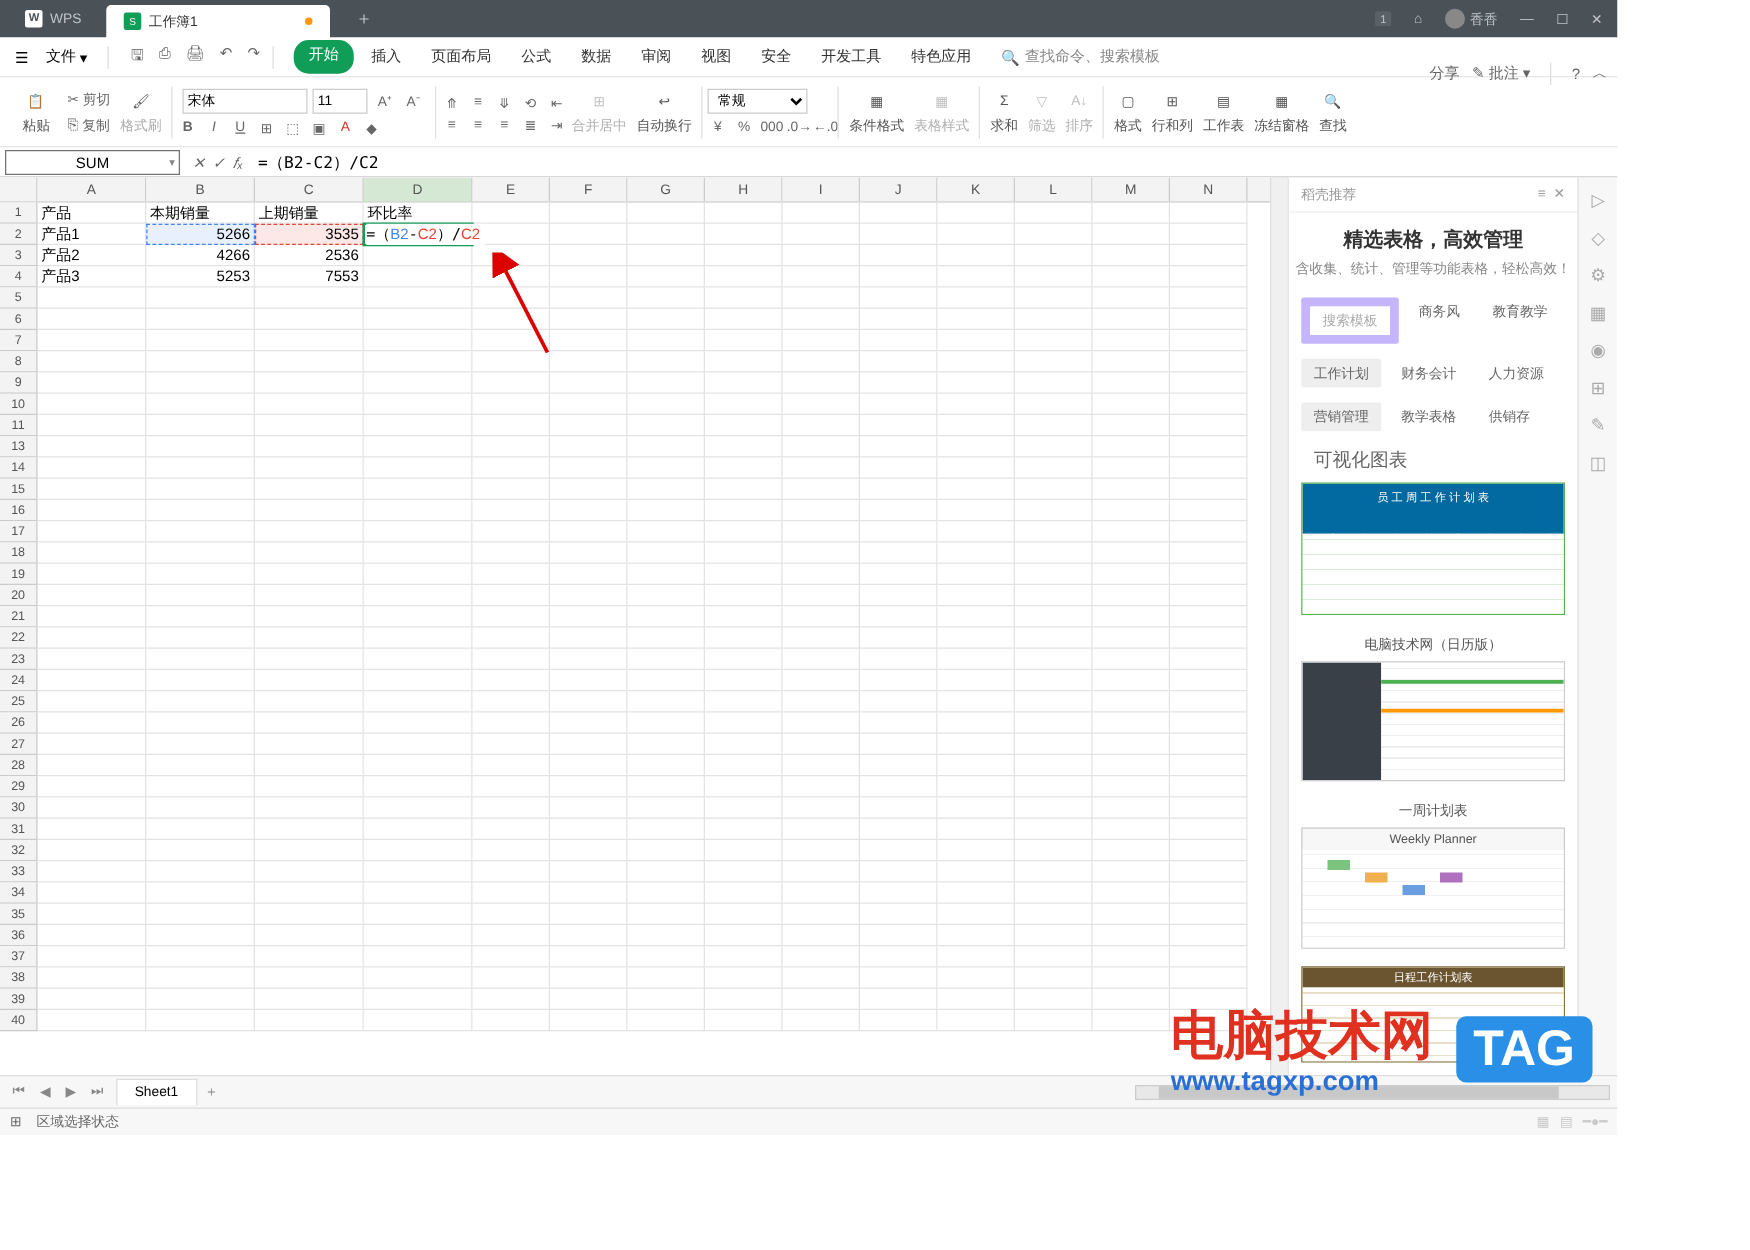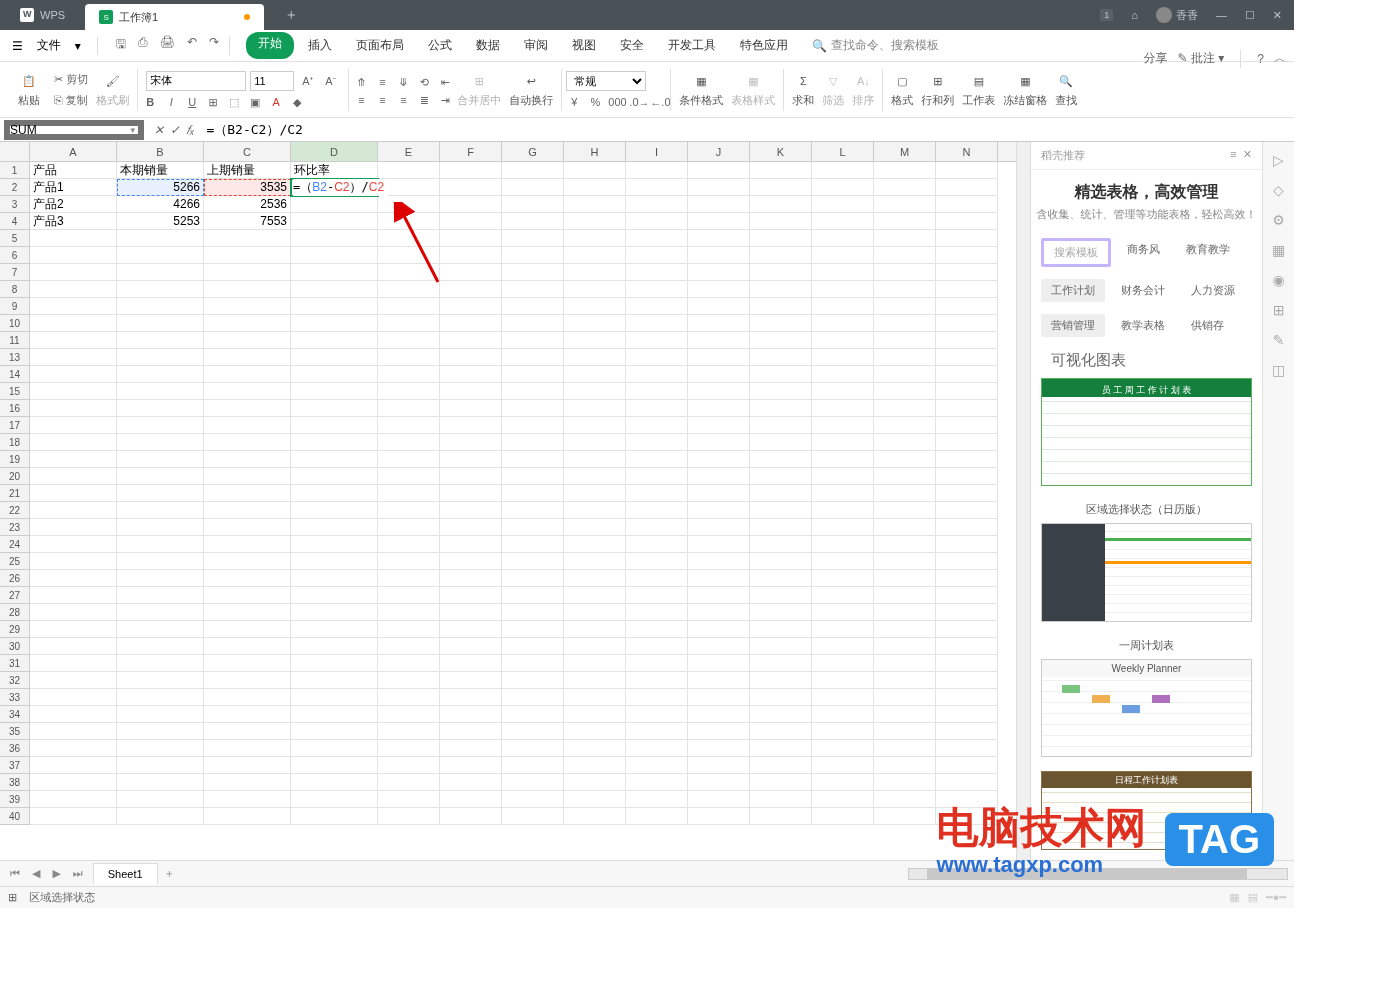--- a/index.html
+++ b/index.html
@@ -15,21 +15,21 @@
 .titlebar .add-tab { margin-left: 20px; color: #c0c4c8; cursor: pointer; font-size: 14px; }
 .titlebar .window-ctrls { margin-left: auto; display: flex; gap: 18px; padding-right: 12px; align-items: center; }
 .titlebar .window-ctrls span { cursor: pointer; }
 .titlebar .badge { background: #5a6268; padding: 1px 4px; border-radius: 2px; font-size: 9px; }
 .titlebar .user { display: flex; align-items: center; gap: 4px; }
 .titlebar .user .avatar-sm { width: 16px; height: 16px; border-radius: 50%; background: #888; }
 
 .menubar { height: 32px; background: #fff; border-bottom: 1px solid #e0e0e0; display: flex; align-items: center; padding: 0 8px; font-size: 12px; }
 .menubar .menu-left { display: flex; align-items: center; gap: 2px; }
 .menubar .hamburger { padding: 4px; cursor: pointer; }
-.menubar .file-menu { padding: 4px 8px; cursor: pointer; display: flex; align-items: center; gap: 14px; }
+.menubar .file-menu { padding: 4px 8px; cursor: pointer; display: flex; align-items: center; gap: 3px; }
 .menubar .qat { display: flex; gap: 8px; margin-left: 8px; color: #666; }
 .menubar .qat span { cursor: pointer; padding: 2px; }
 .menubar .sep { width: 1px; height: 18px; background: #ddd; margin: 0 6px; }
 .menubar .tabs { display: flex; gap: 4px; margin-left: 8px; }
 .menubar .tab { padding: 5px 10px; cursor: pointer; color: #333; border-radius: 3px; }
 .menubar .tab.active { background: #0f9d58; color: #fff; border-radius: 12px; padding: 3px 12px; }
 .menubar .search { margin-left: 12px; color: #888; display: flex; align-items: center; gap: 4px; }
 .menubar .right-menu { margin-left: auto; display: flex; align-items: center; gap: 10px; color: #666; margin-top: 26px; }
 .menubar .right-menu span { cursor: pointer; }
 
@@ -44,21 +44,21 @@
 .ribbon .vsep { width: 1px; height: 42px; background: #e0e0e0; margin: 0 4px; }
 .ribbon select, .ribbon .combo { border: 1px solid #ccc; font-size: 11px; padding: 1px 3px; height: 20px; background: #fff; }
 .ribbon .font-name { width: 100px; }
 .ribbon .font-size { width: 44px; }
 .ribbon .icon-row { display: flex; gap: 5px; margin-top: 3px; color: #666; }
 .ribbon .icon-row span { cursor: pointer; width: 16px; text-align: center; }
 .ribbon .two-row { display: flex; flex-direction: column; gap: 2px; }
 .ribbon .nfmt { width: 80px; }
 
 .fbar { height: 24px; background: #fff; border-bottom: 1px solid #ccc; display: flex; align-items: center; font-size: 12px; }
-.fbar .name-box { width: 140px; border: 6px solid #737373; height: 20px; margin: 2px 4px; display: flex; align-items: center; background: #fff; position: relative; }
+.fbar .name-box { width: 140px; border: 1px solid #737373; height: 20px; margin: 2px 4px; display: flex; align-items: center; justify-content: center; background: #fff; position: relative; }
 .fbar .name-box::after { content: "▾"; position: absolute; right: 3px; font-size: 9px; color: #888; }
 .fbar .fx-ctrls { display: flex; gap: 6px; color: #666; padding: 0 6px; }
 .fbar .fx-ctrls span { cursor: pointer; font-style: italic; }
 .fbar .formula-input { flex: 1; padding: 0 6px; font-family: "Consolas", monospace; font-size: 13px; }
 
 .main { display: flex; height: calc(100% - 30px - 32px - 56px - 24px - 26px - 22px); position: relative; }
 .grid-area { flex: 1; position: relative; overflow: hidden; background: #fff; }
 
 .col-headers { display: flex; height: 20px; background: #f3f3f3; border-bottom: 1px solid #ccc; position: sticky; top: 0; }
 .corner { width: 30px; border-right: 1px solid #ccc; background: #f3f3f3; }
@@ -83,29 +83,29 @@
 
 .vscroll { width: 14px; background: #f0f0f0; border-left: 1px solid #ddd; }
 
 .right-panel { width: 232px; border-left: 1px solid #ddd; background: #fff; display: flex; flex-direction: column; font-size: 12px; margin-right: 32px; }
 .right-panel .rp-head { padding: 6px 10px; color: #999; display: flex; justify-content: space-between; border-bottom: 1px solid #eee; font-size: 11px; }
 .right-panel .rp-title { padding: 12px 10px 4px; text-align: center; }
 .right-panel .rp-title h3 { font-size: 16px; color: #333; font-weight: bold; }
 .right-panel .rp-sub { font-size: 11px; color: #888; text-align: center; padding-bottom: 10px; }
 .right-panel .rp-tags { display: flex; flex-wrap: wrap; gap: 6px; padding: 6px 10px; }
 .right-panel .rp-tag { padding: 4px 10px; color: #666; font-size: 11px; cursor: pointer; border-radius: 2px; }
-.right-panel .rp-tag.boxed { border: 3px solid #c4b5fd; color: #aaa; }
+.right-panel .rp-tag.boxed { border: 7px solid #c4b5fd; color: #aaa; }
 .right-panel .rp-tag.act { background: #eee; }
 .right-panel .rp-section { padding: 8px 20px 4px; color: #666; font-size: 15px; }
 .right-panel .tmpl { margin: 4px 10px 10px; border: 1px solid #5ab05a; height: 110px; background: #eaf7ea; position: relative; overflow: hidden; cursor: pointer; }
 .right-panel .tmpl.t2 { border-color: #ccc; background: #f7f7f7; height: 100px; }
 .right-panel .tmpl.t3 { border-color: #ccc; background: #f7f7f7; height: 100px; }
 .right-panel .tmpl.t4 { border-color: #8a7348; background: #f3ede0; height: 80px; }
 .right-panel .tmpl-title { font-size: 11px; text-align: center; padding: 6px 0 2px; color: #555; }
-.tmpl .mock-head { height: 18px; background: #15803d; color: #fff; font-size: 9px; text-align: center; line-height: 22px; }
+.tmpl .mock-head { height: 40px; background: #0369a1; color: #fff; font-size: 9px; text-align: center; line-height: 22px; }
 .tmpl .mock-grid { background: repeating-linear-gradient(0deg, #fff 0, #fff 11px, #dceada 11px, #dceada 12px), repeating-linear-gradient(90deg, transparent 0, transparent 24px, #dceada 24px, #dceada 25px); height: 88px; }
 
 .side-icons { position: absolute; right: 0; top: 142px; width: 32px; background: #f7f7f7; border-left: 1px solid #e0e0e0; height: calc(100% - 142px - 22px - 26px); display: flex; flex-direction: column; align-items: center; gap: 14px; padding-top: 10px; color: #aaa; font-size: 14px; }
 .side-icons span { cursor: pointer; }
 
 .sheet-tabs { height: 26px; background: #f7f7f7; border-top: 1px solid #ddd; display: flex; align-items: center; font-size: 11px; padding: 0 6px; }
 .sheet-tabs .nav { display: flex; gap: 4px; color: #888; }
 .sheet-tabs .nav span { cursor: pointer; padding: 2px 4px; }
 .sheet-tabs .stab { padding: 4px 14px; background: #fff; border: 1px solid #ddd; border-bottom: none; margin-left: 6px; cursor: pointer; }
 .sheet-tabs .add-sheet { margin-left: 6px; color: #888; cursor: pointer; }
@@ -1042,21 +1042,21 @@
     <div class="rp-tags">
       <span class="rp-tag act">营销管理</span>
       <span class="rp-tag">教学表格</span>
       <span class="rp-tag">供销存</span>
     </div>
     <div class="rp-section">可视化图表</div>
     <div class="tmpl">
       <div class="mock-head">员 工 周 工 作 计 划 表</div>
       <div class="mock-grid"></div>
     </div>
-    <div class="tmpl-title">区域选择状态（日历版）</div>
+    <div class="tmpl-title">电脑技术网（日历版）</div>
     <div class="tmpl t2">
       <div style="display:flex;height:100%">
           <div style="width:30%;background:#3a4048"></div>
           <div style="flex:1;background:repeating-linear-gradient(0deg,#fff 0,#fff 8px,#eee 8px,#eee 9px)">
             <div style="height:3px;background:#4caf50;margin-top:14px"></div>
             <div style="height:3px;background:#ff9800;margin-top:20px"></div>
           </div>
         </div>
     </div>
     <div class="tmpl-title">一周计划表</div>

